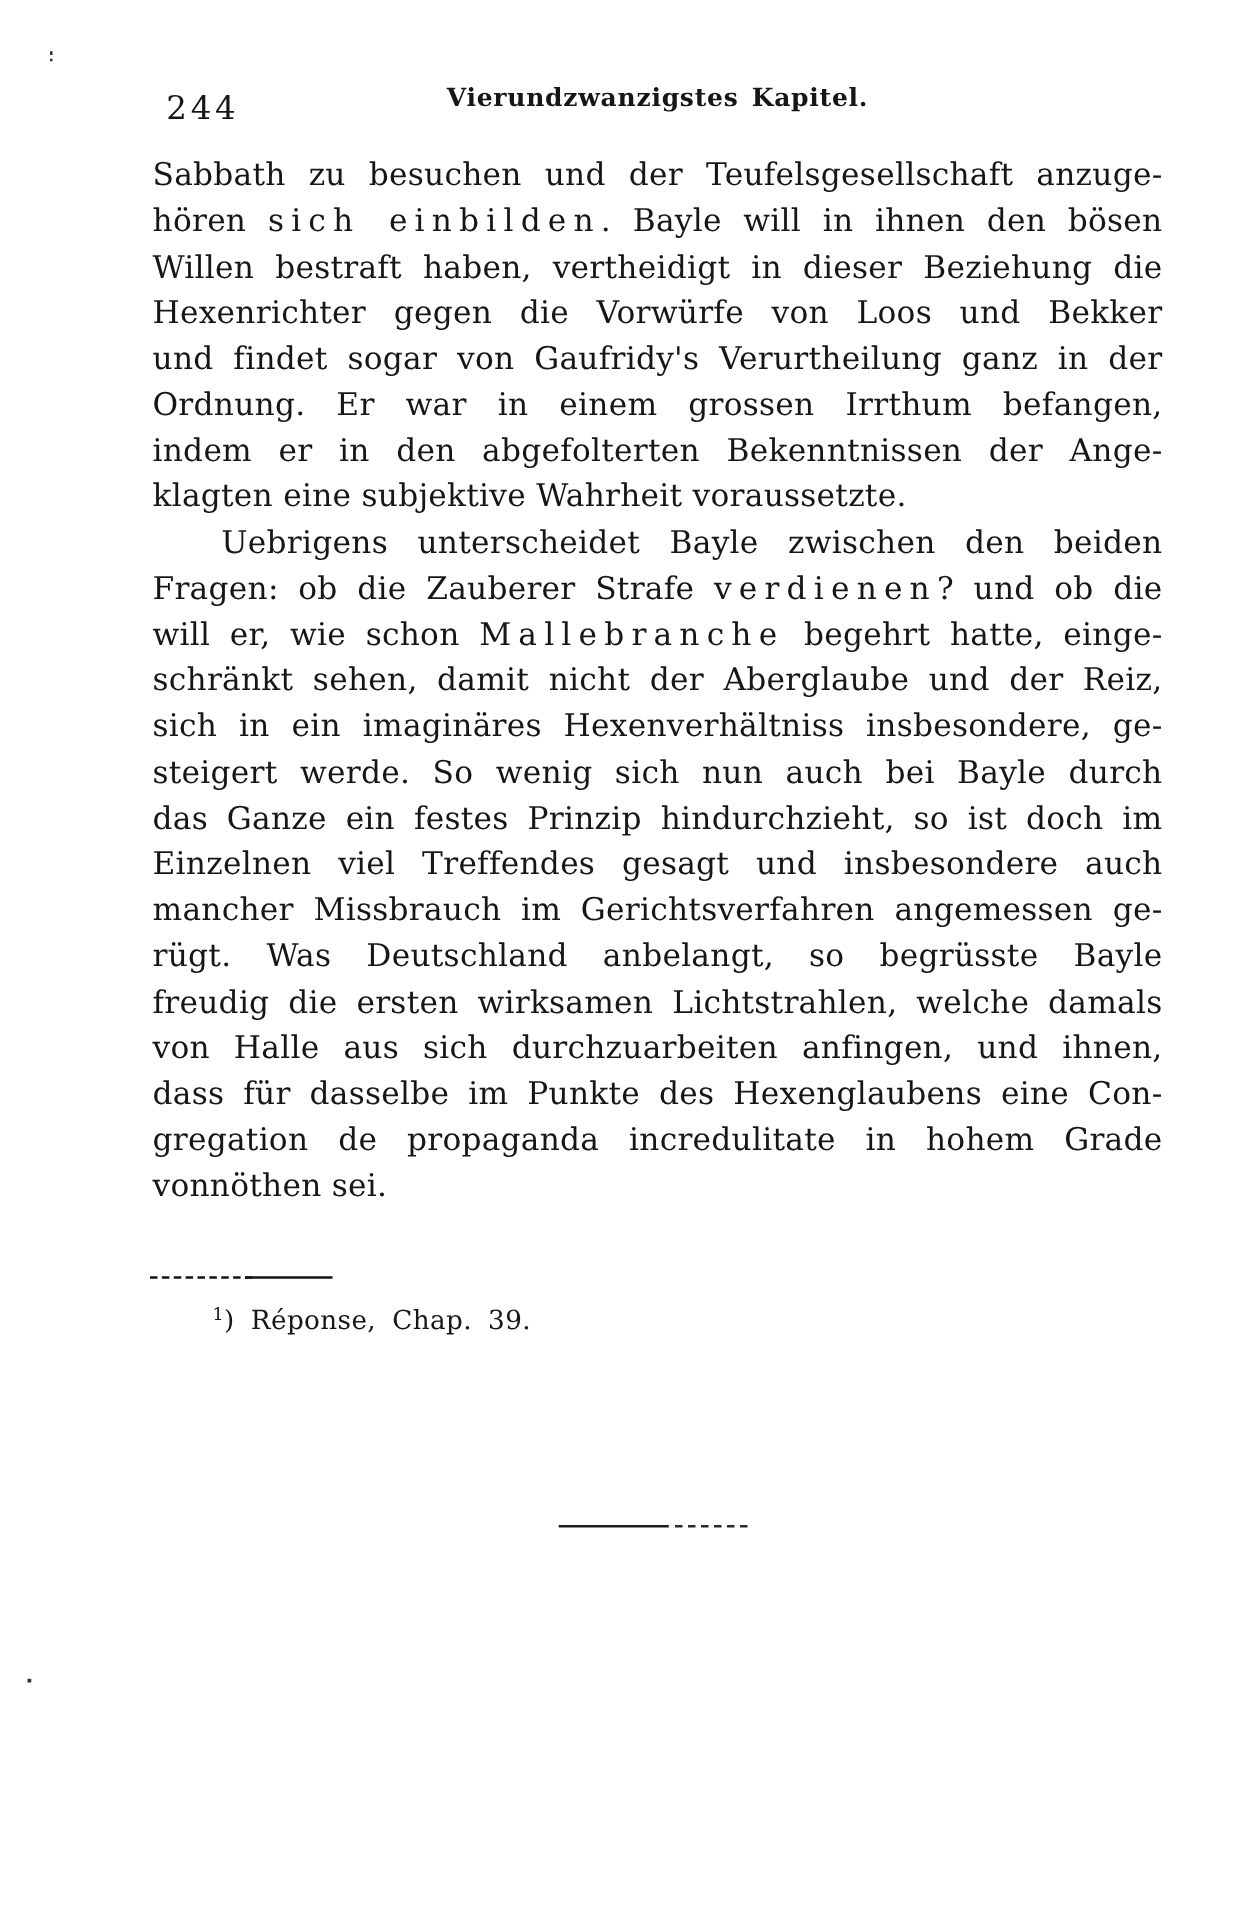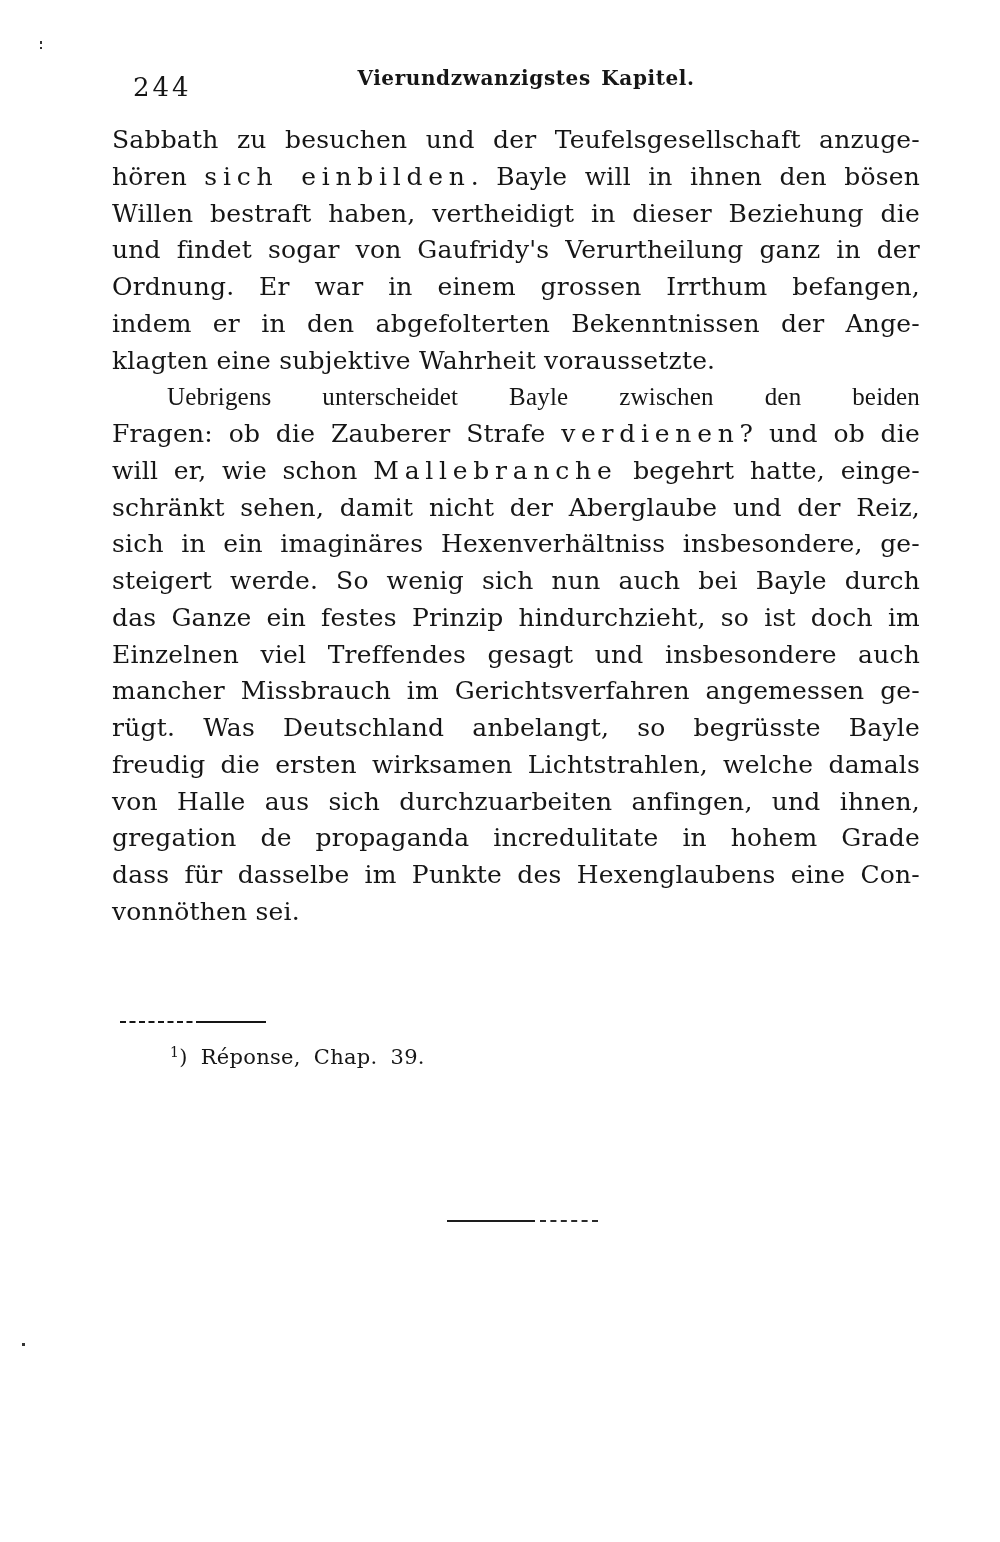--- a/index.html
+++ b/index.html
@@ -21,36 +21,36 @@
     position: absolute;
     left: 122px; top: 66px; width: 808px;
     text-align: center;
     font-size: 20px;
     font-weight: bold;
     letter-spacing: 0.6px;
     word-spacing: 3px;
   }
   .body-text {
     position: absolute;
-    left: 112px; top: 122px; width: 808px;
+    left: 122px; top: 122px; width: 808px;
     font-size: 25px;
     line-height: 36.75px;
     letter-spacing: 0.2px;
   }
   .tl {
     text-align: justify;
     text-align-last: justify;
     height: 36.75px;
     white-space: normal;
   }
   .tl-last {
     text-align: left;
     text-align-last: left;
   }
-  .tl-ind { text-indent: 55px; font-family: Liberation Serif, serif; }
+  .tl-ind { text-indent: 55px; }
   .sp { letter-spacing: 0.23em; }
   .sup {
     font-size: 15px;
     position: relative;
     top: -0.5em;
     letter-spacing: 0;
   }
   .fn-rule-dashed {
     position: absolute;
     left: 120px; top: 1021px; width: 82px; height: 0;
@@ -96,38 +96,39 @@
 <div class="speck speck-c"></div>
 
 <div class="page-number">244</div>
 
 <div class="chapter-heading">Vierundzwanzigstes Kapitel.</div>
 
 <div class="body-text">
     <div class="tl"><span>Sabbath zu besuchen und der Teufelsgesellschaft anzuge-</span></div>
     <div class="tl"><span>hören </span><span class="sp">sich einbilden</span><span>. Bayle will in ihnen den bösen</span></div>
     <div class="tl"><span>Willen bestraft haben, vertheidigt in dieser Beziehung die</span></div>
+    <div class="tl"><span>Hexenrichter gegen die Vorwürfe von Loos und Bekker</span></div>
     <div class="tl"><span>und findet sogar von Gaufridy's Verurtheilung ganz in der</span></div>
     <div class="tl"><span>Ordnung. Er war in einem grossen Irrthum befangen,</span></div>
     <div class="tl"><span>indem er in den abgefolterten Bekenntnissen der Ange-</span></div>
     <div class="tl tl-last"><span>klagten eine subjektive Wahrheit voraussetzte.</span></div>
     <div class="tl tl-ind"><span>Uebrigens unterscheidet Bayle zwischen den beiden</span></div>
     <div class="tl"><span>Fragen: ob die Zauberer Strafe </span><span class="sp">verdienen</span><span>? und ob die</span></div>
     <div class="tl"><span>will er, wie schon </span><span class="sp">Mallebranche</span><span> begehrt hatte, einge-</span></div>
     <div class="tl"><span>schränkt sehen, damit nicht der Aberglaube und der Reiz,</span></div>
     <div class="tl"><span>sich in ein imaginäres Hexenverhältniss insbesondere, ge-</span></div>
     <div class="tl"><span>steigert werde. So wenig sich nun auch bei Bayle durch</span></div>
     <div class="tl"><span>das Ganze ein festes Prinzip hindurchzieht, so ist doch im</span></div>
     <div class="tl"><span>Einzelnen viel Treffendes gesagt und insbesondere auch</span></div>
     <div class="tl"><span>mancher Missbrauch im Gerichtsverfahren angemessen ge-</span></div>
     <div class="tl"><span>rügt. Was Deutschland anbelangt, so begrüsste Bayle</span></div>
     <div class="tl"><span>freudig die ersten wirksamen Lichtstrahlen, welche damals</span></div>
     <div class="tl"><span>von Halle aus sich durchzuarbeiten anfingen, und ihnen,</span></div>
+    <div class="tl"><span>dass für dasselbe im Punkte des Hexenglaubens eine Con-</span></div>
     <div class="tl"><span>gregation de propaganda incredulitate in hohem Grade</span></div>
-    <div class="tl"><span>dass für dasselbe im Punkte des Hexenglaubens eine Con-</span></div>
     <div class="tl tl-last"><span>vonnöthen sei.</span></div>
   </div>
 
 <div class="fn-rule-dashed"></div>
 <div class="fn-rule-solid"></div>
 
 <div class="footnote"><sup>1</sup><span>) Réponse, Chap. 39.</span></div>
 
 <div class="bottom-rule-solid"></div>
 <div class="bottom-rule-dashed"></div>

